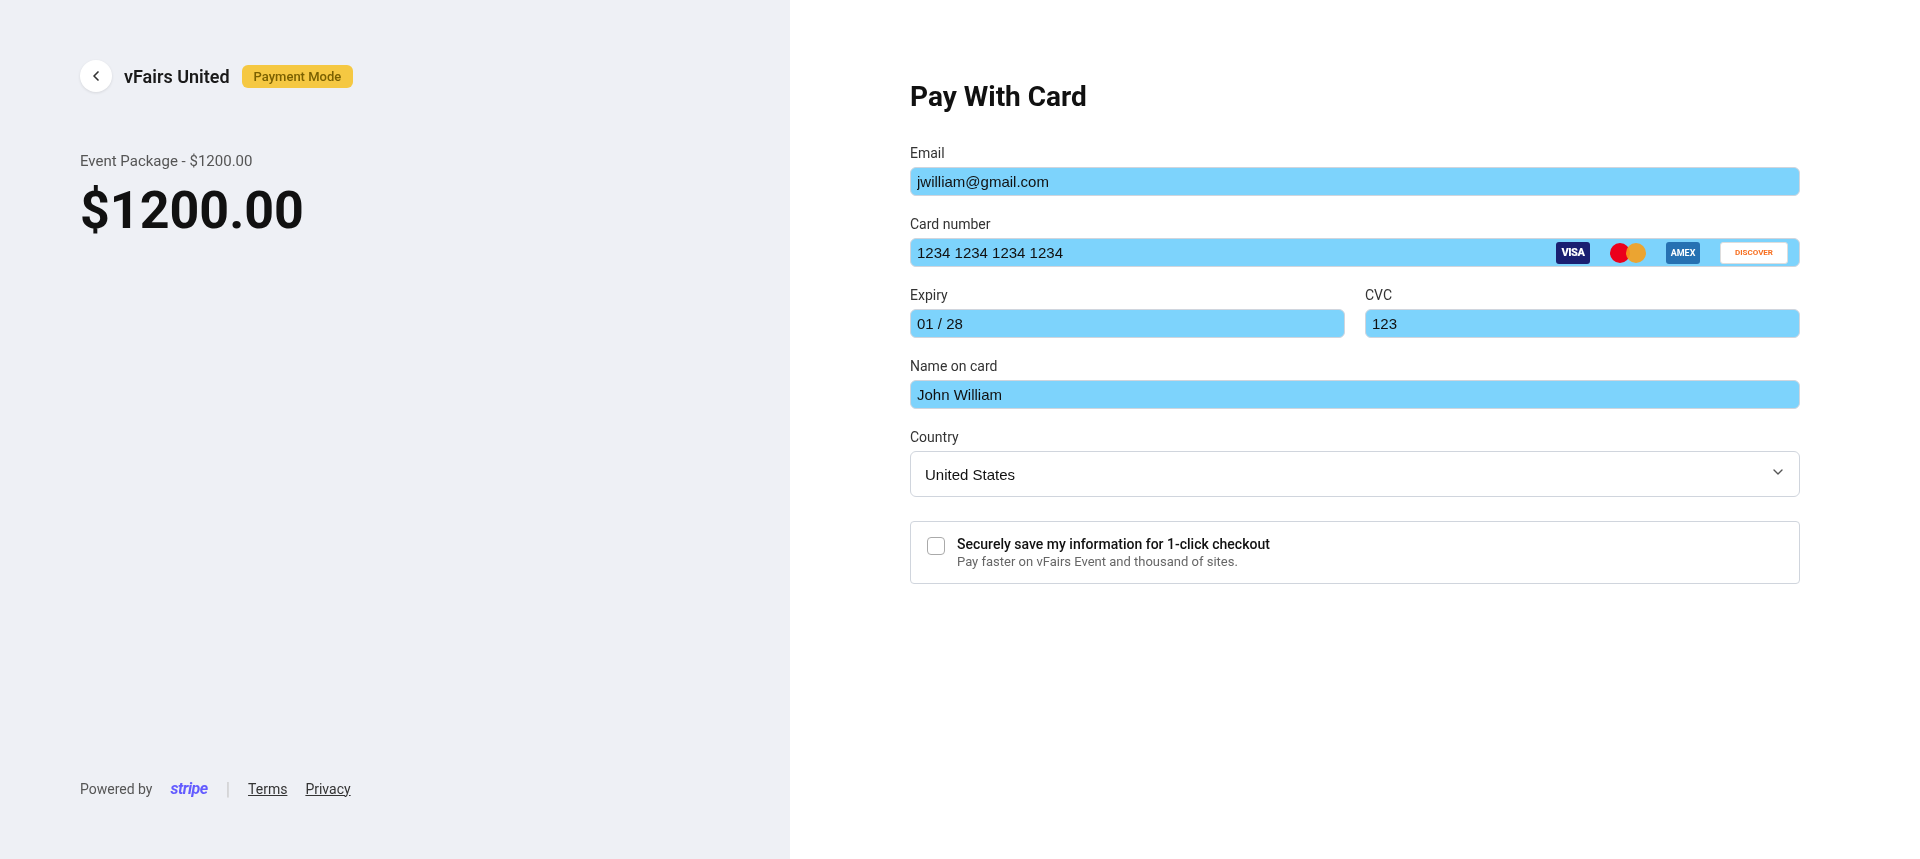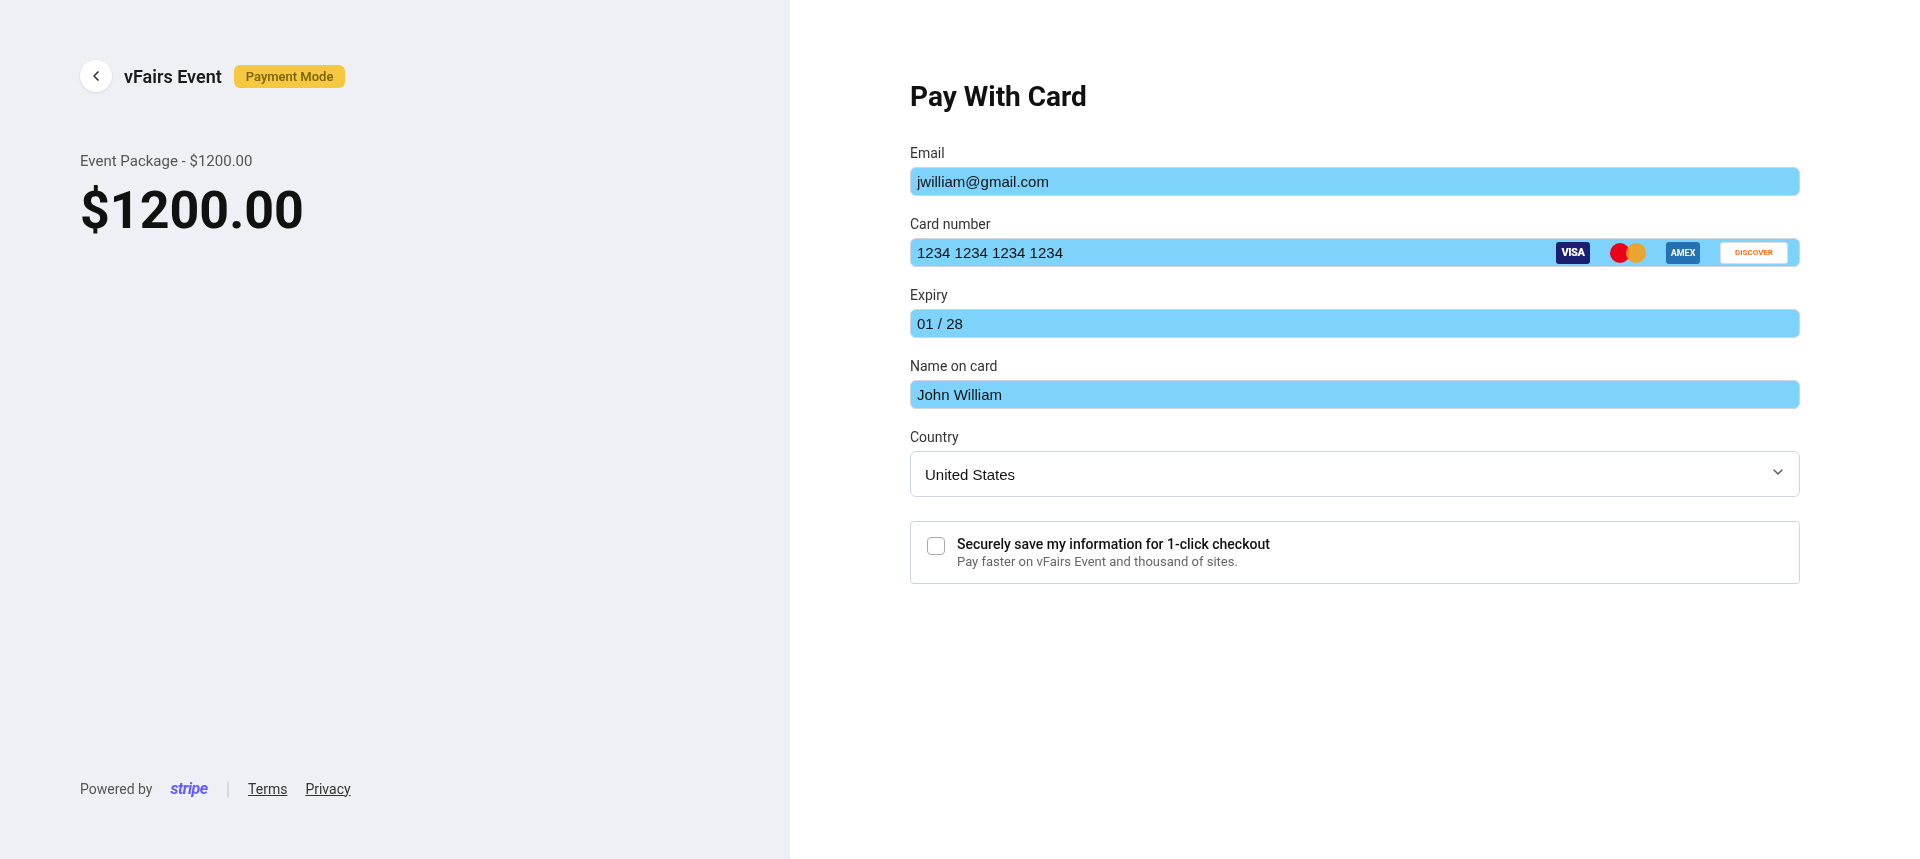--- a/index.html
+++ b/index.html
@@ -307,21 +307,21 @@
 </head>
 <body>
 
 <div class="left-panel">
   <div class="header-row">
     <button class="back-button">
       <svg viewBox="0 0 24 24" fill="none" stroke="#333" stroke-width="2.5" stroke-linecap="round" stroke-linejoin="round">
         <polyline points="15 18 9 12 15 6"></polyline>
       </svg>
     </button>
-    <span class="event-title">vFairs Event</span>
+    <span class="event-title">vFairs United</span>
     <span class="payment-mode-badge">Payment Mode</span>
   </div>
 
   <div class="package-label">Event Package - $1200.00</div>
   <div class="price-display">$1200.00</div>
 
   <div class="footer-row">
     <span class="powered-by-text">Powered by</span>
     <span class="stripe-logo">stripe</span>
     <span class="divider">|</span>
@@ -351,20 +351,24 @@
         <div class="card-icon amex-icon">AMEX</div>
         <div class="card-icon discover-icon">DISCOVER</div>
       </div>
     </div>
   </div>
 
   <div class="expiry-cvc-row">
     <div class="form-group">
       <label class="form-label">Expiry</label>
       <input class="form-input" type="text" value="01 / 28" style="">
+    </div>
+    <div class="form-group">
+      <label class="form-label">CVC</label>
+      <input class="form-input" type="text" value="123" style="">
     </div>
   </div>
 
   <div class="form-group">
     <label class="form-label">Name on card</label>
     <input class="form-input" type="text" value="John William" style="">
   </div>
 
   <div class="form-group">
     <label class="form-label">Country</label>

